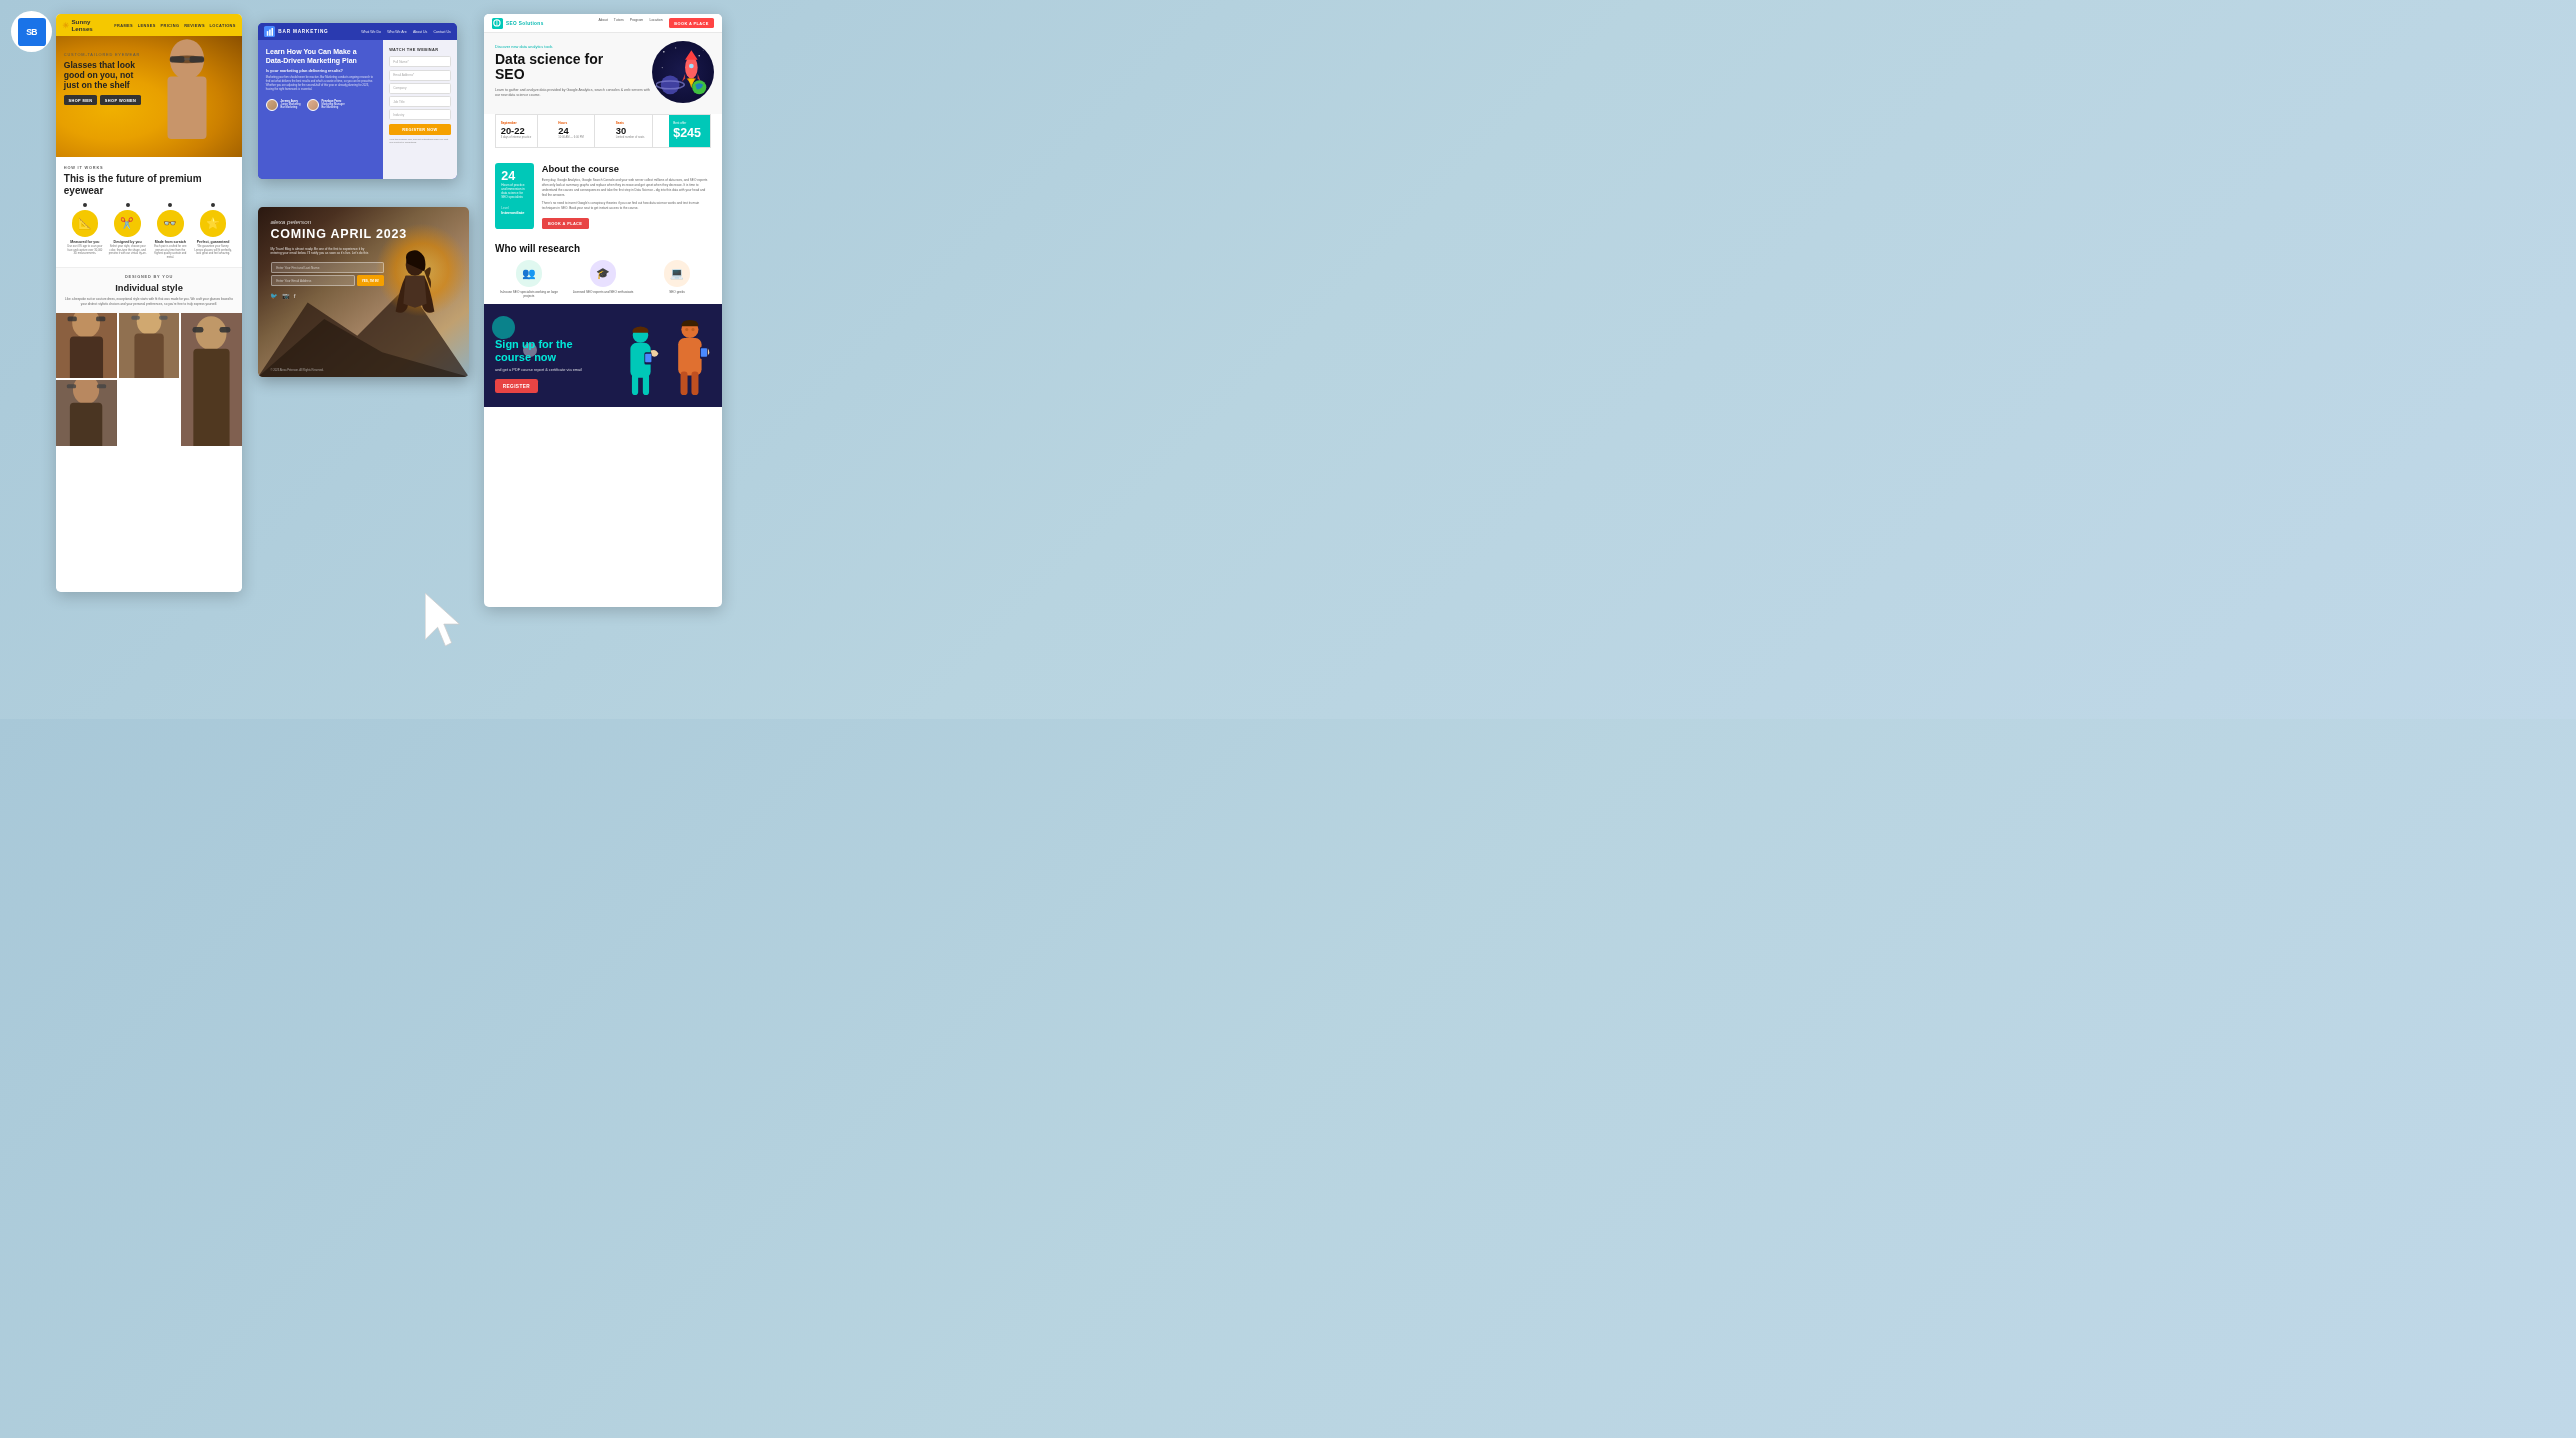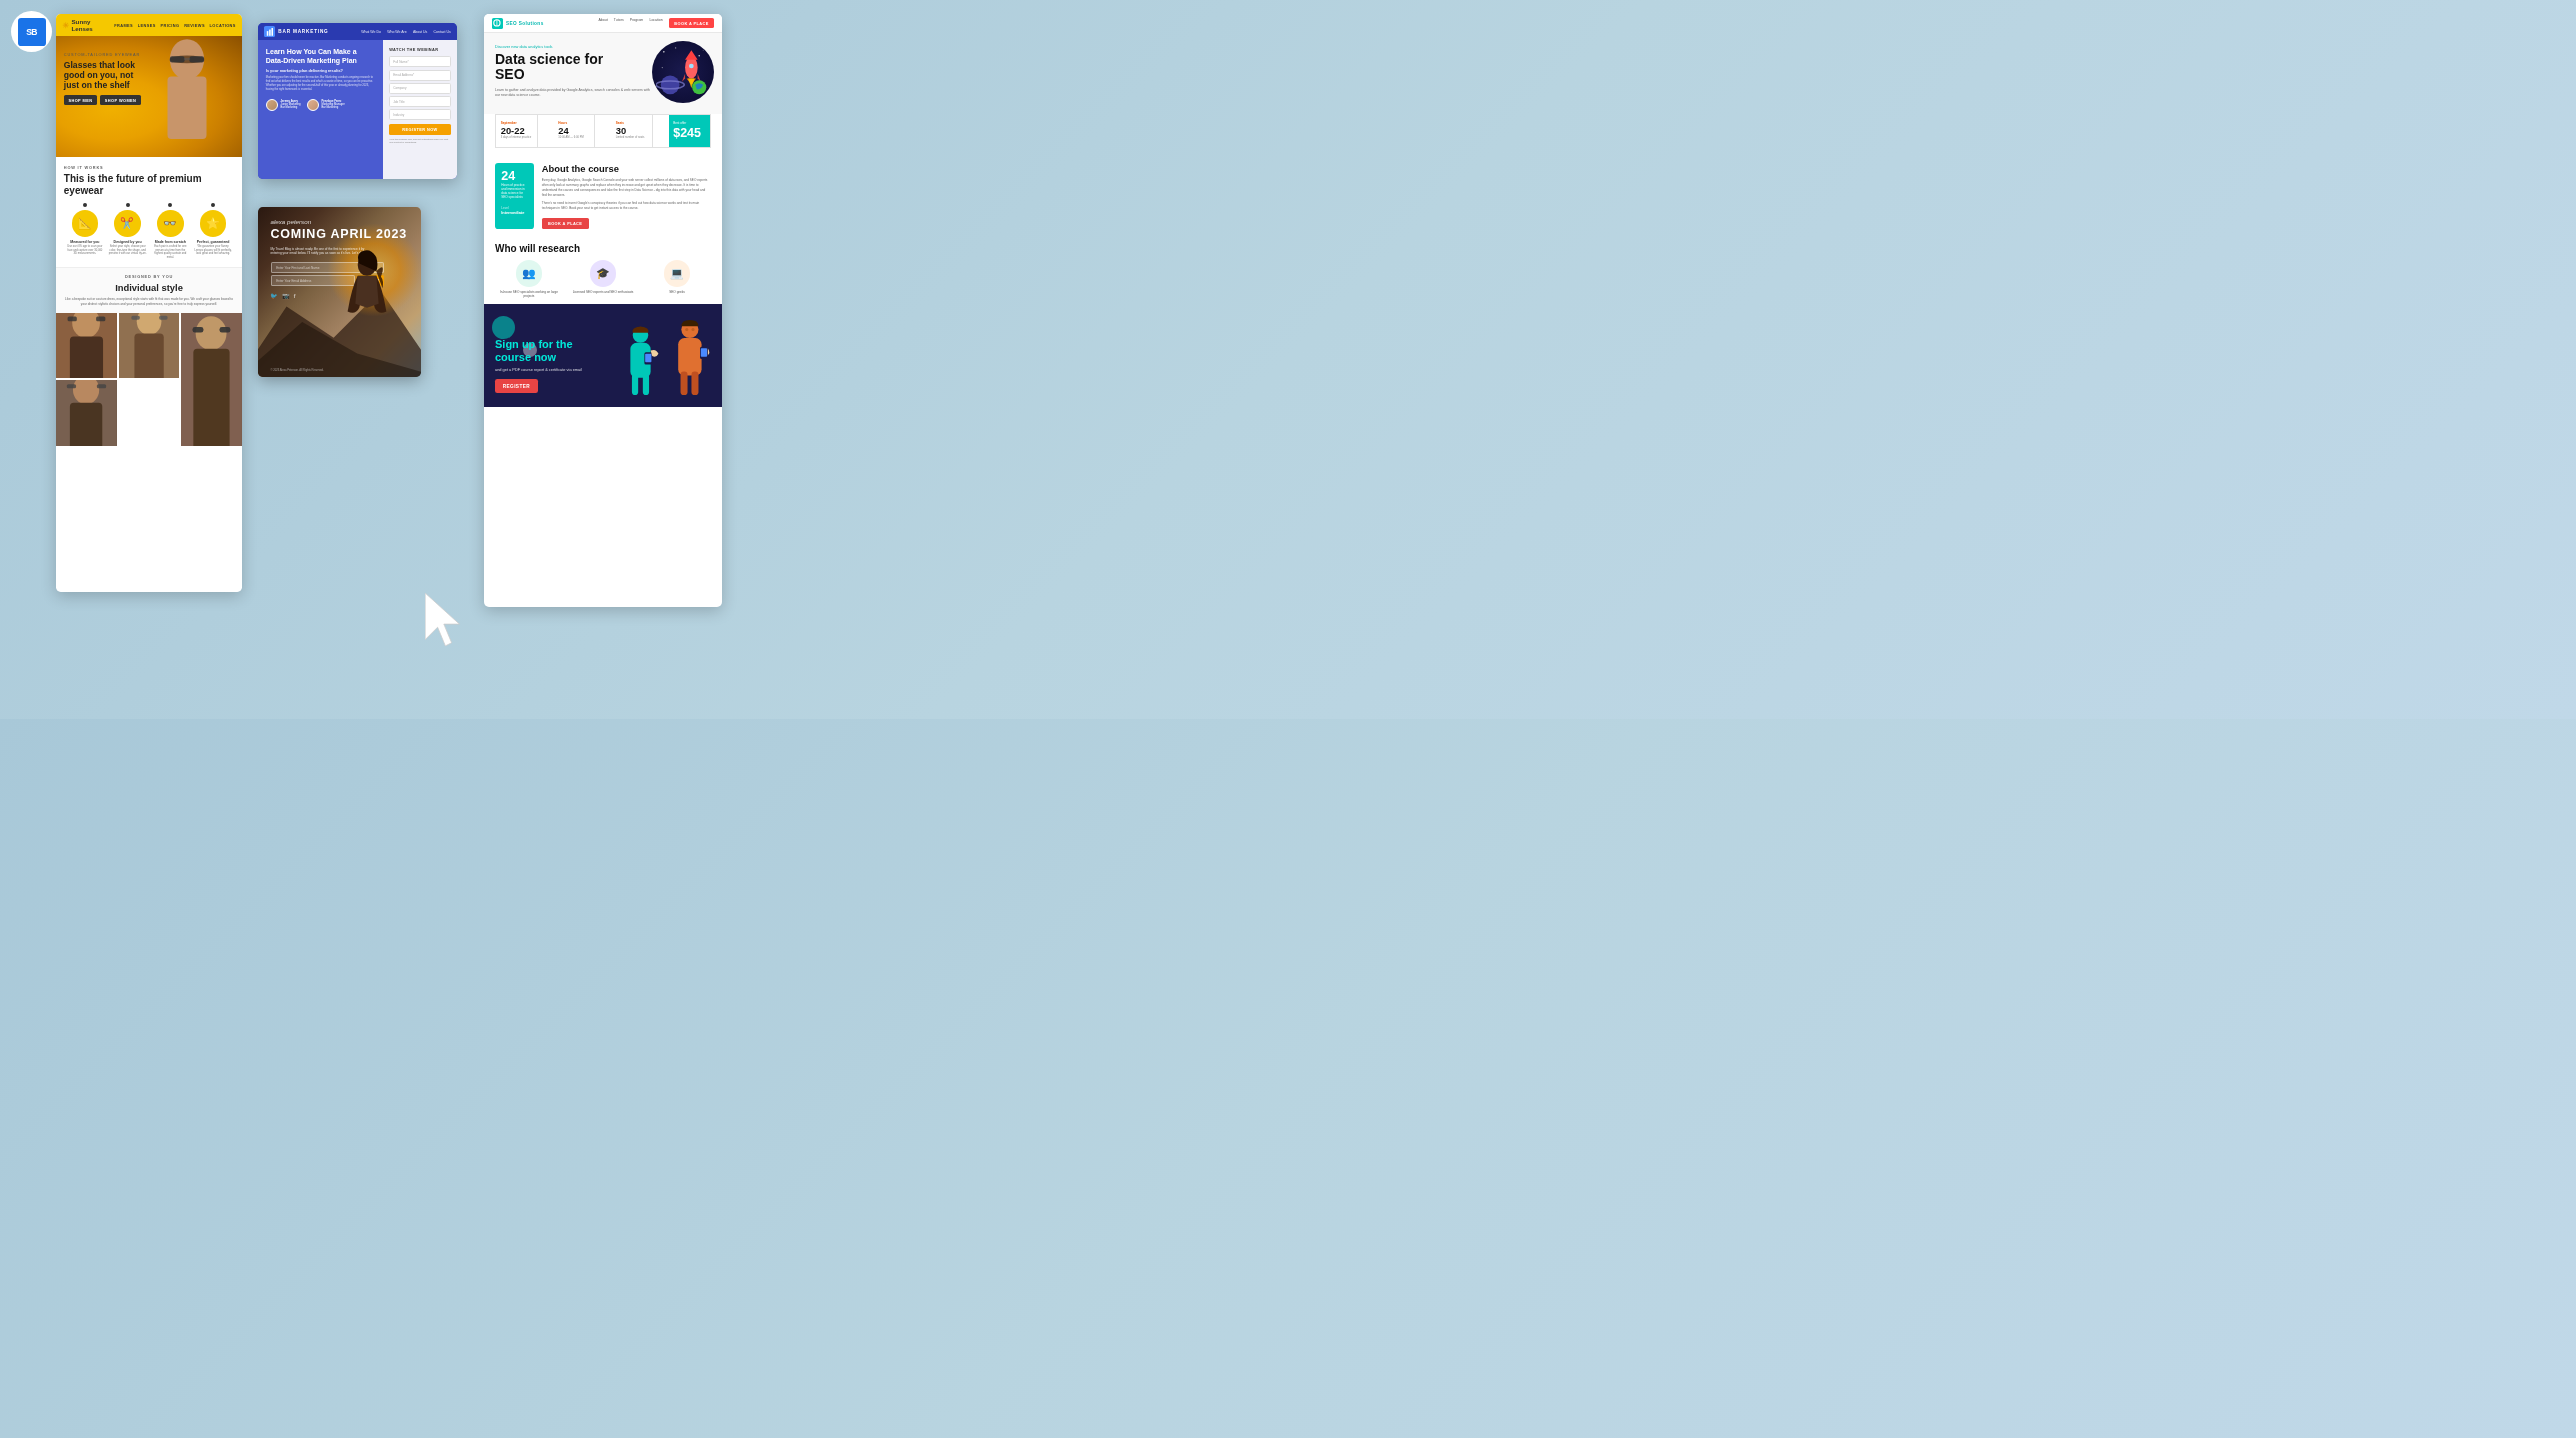--- a/index.html
+++ b/index.html
@@ -374,21 +374,21 @@
       color: #888;
       margin-top: 3.1px;
       line-height: 1.4;
     }
 
     
     .panel-3 {
       position: absolute;
       top: 207px;
       left: 258px;
-      width: 163px;
+      width: 211px;
       height: 170px;
       border-radius: 4.7px;
       overflow: hidden;
       box-shadow: 0 3.1px 15.6px rgba(0,0,0,0.3);
     }
     .p3-bg {
       width: 100%;
       height: 100%;
       background: linear-gradient(to bottom right, #2a1810 0%, #4a3020 20%, #7a6040 40%, #a08060 60%, #c0a070 80%, #90b0c0 100%);
       position: relative;

